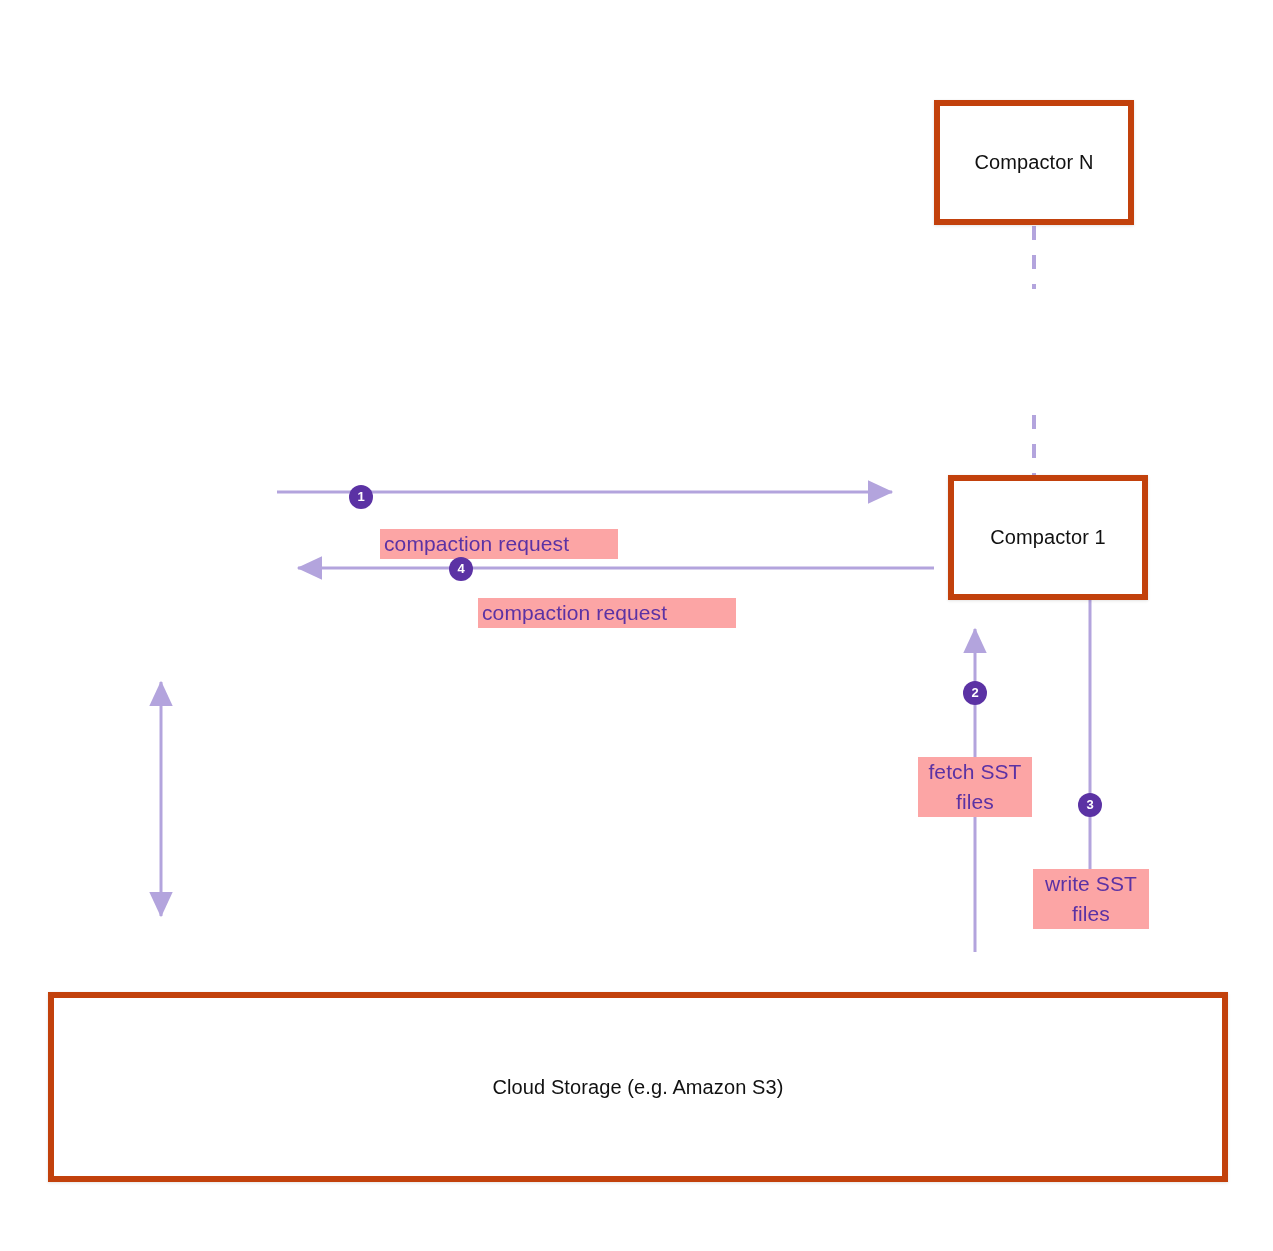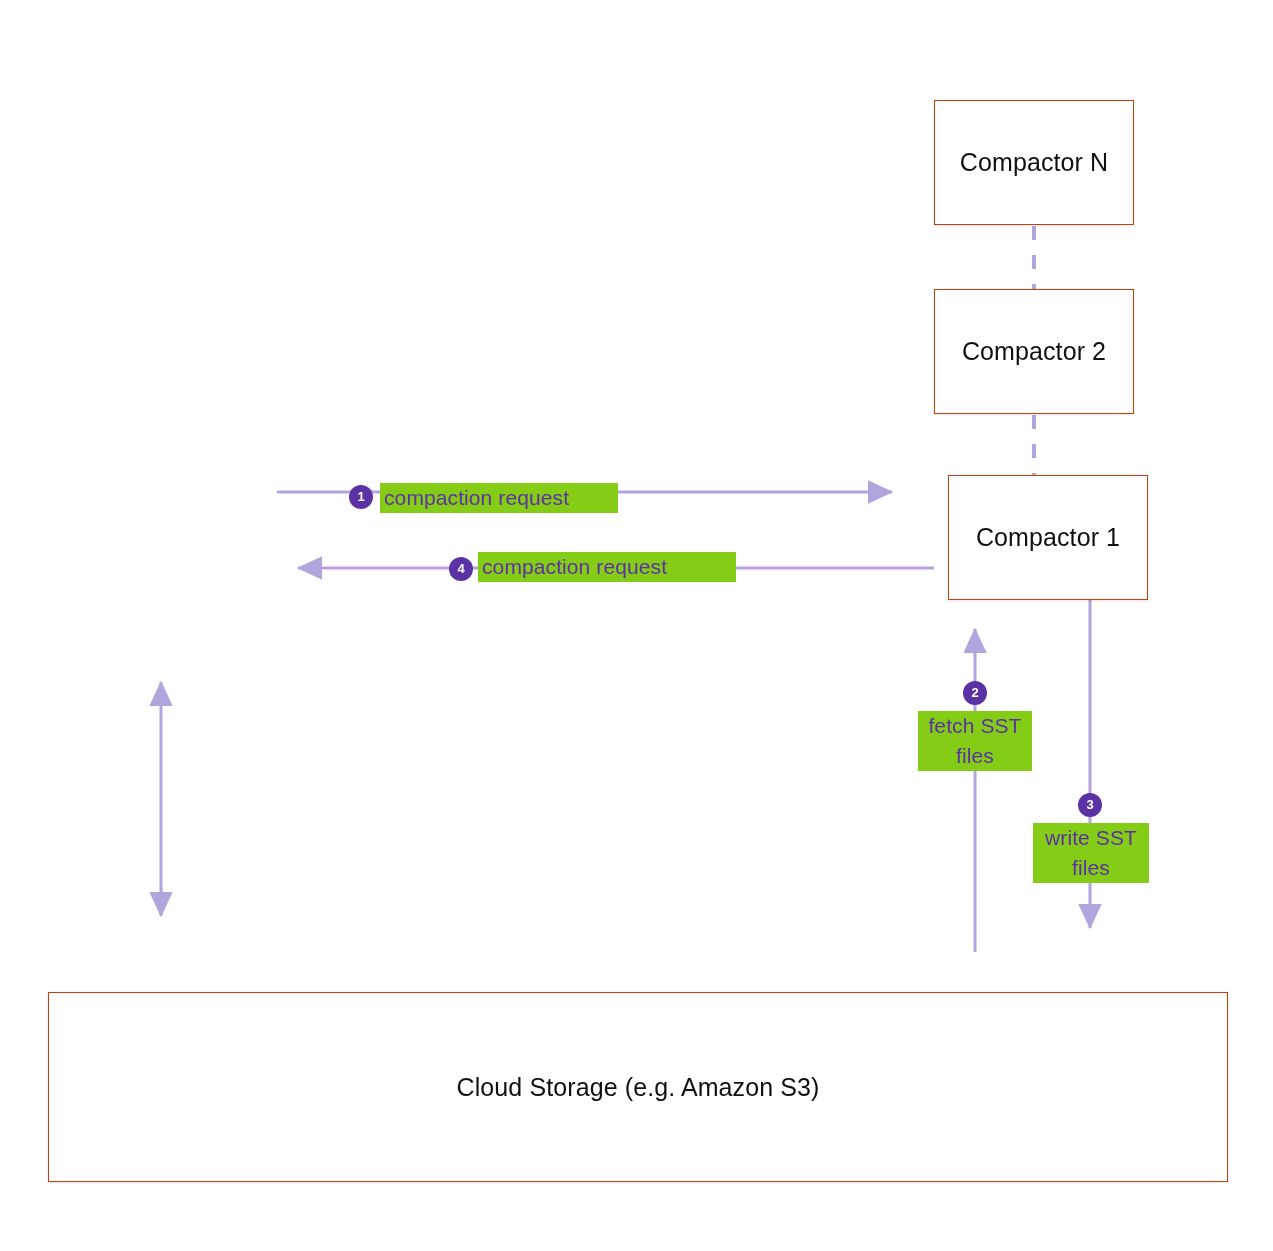--- a/index.html
+++ b/index.html
@@ -22,53 +22,54 @@
     position: absolute;
     left: 0;
     top: 0;
     width: 1273px;
     height: 1251px;
     pointer-events: none;
   }
   .node {
     position: absolute;
     background: #ffffff;
-    border: 1px solid #c2410c;
+    border: 6px solid #c2410c;
     box-shadow: 0 1px 3px rgba(0,0,0,0.10), 0 0 0 0.5px rgba(0,0,0,0.02);
     display: flex;
     align-items: center;
     justify-content: center;
     text-align: center;
     color: #111111;
-    font-size: 25px;
+    font-size: 20px;
     line-height: 27px;
     letter-spacing: 0.1px;
     box-sizing: border-box;
     z-index: 3;
   }
   .node-label { display: block; white-space: pre-line; }
 
   #node-rocksdb { left: 48px;  top: 420px; width: 229px; height: 230px; }
   #node-comp-n  { left: 934px; top: 100px; width: 200px; height: 125px; }
   #node-comp-2  { left: 934px; top: 289px; width: 200px; height: 125px; }
   #node-comp-1  { left: 948px; top: 475px; width: 200px; height: 125px; }
   #node-cloud   { left: 48px;  top: 992px; width: 1180px; height: 190px; }
 
   .edge-label {
     position: absolute;
     color: #5b32a4;
     font-size: 21px;
     line-height: 30px;
     letter-spacing: 0.1px;
-    background: #84cc16;
+    background: #fca5a5;
     white-space: pre-line;
     text-align: center;
     z-index: 4;
     padding: 0 4px;
     box-sizing: border-box;
+    margin-top: 46px;
   }
   .badge {
     position: absolute;
     width: 24px;
     height: 24px;
     border-radius: 50%;
     background: #5b32a4;
     color: #ffffff;
     font-size: 13px;
     line-height: 24px;
@@ -126,23 +127,20 @@
 
     <line x1="1034" y1="226" x2="1034" y2="289" stroke="#b3a4dd" stroke-width="4" stroke-dasharray="14 15"></line>
     <line x1="1034" y1="415" x2="1034" y2="475" stroke="#b3a4dd" stroke-width="4" stroke-dasharray="14 15"></line>
   </svg>
 
 
   <div class="node" id="node-comp-n">
     <span class="node-label">Compactor N</span>
   </div>
 
-  <div class="node" id="node-comp-2">
-    <span class="node-label">Compactor 2</span>
-  </div>
 
   <div class="node" id="node-comp-1">
     <span class="node-label">Compactor 1</span>
   </div>
 
   <div class="node" id="node-cloud">
     <span class="node-label">Cloud Storage (e.g. Amazon S3)</span>
   </div>
 
   <div class="badge" id="bdg-1">1</div>

